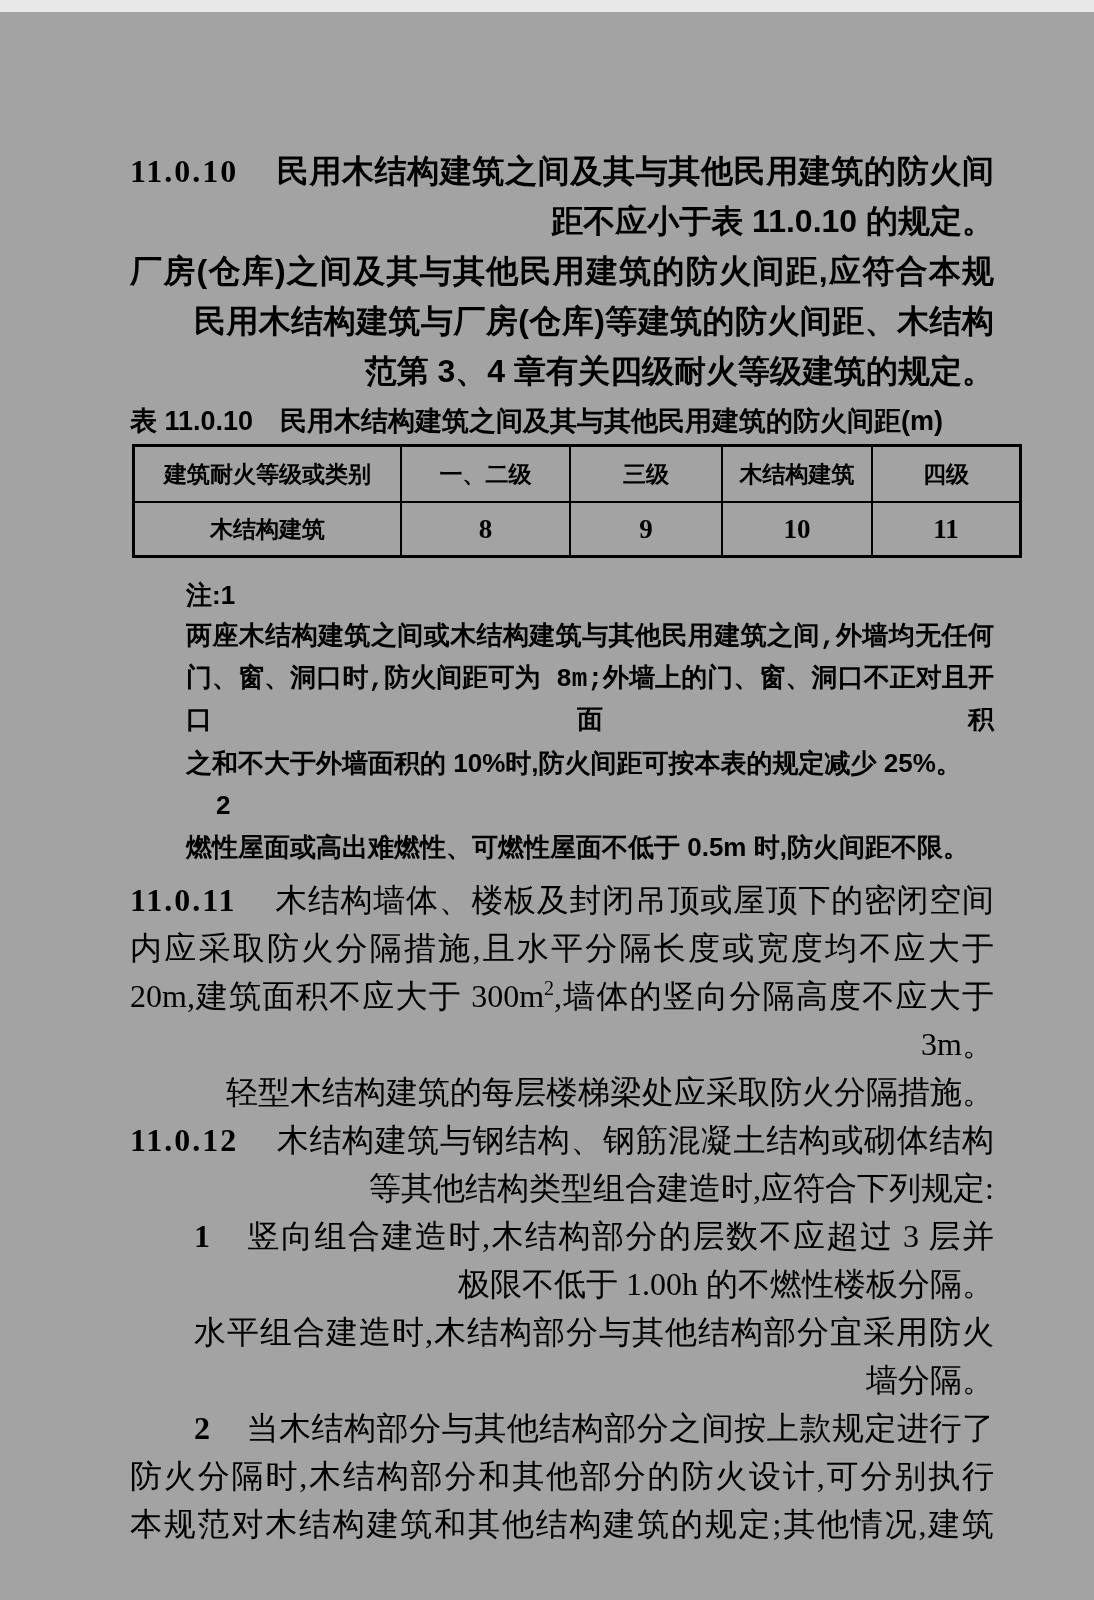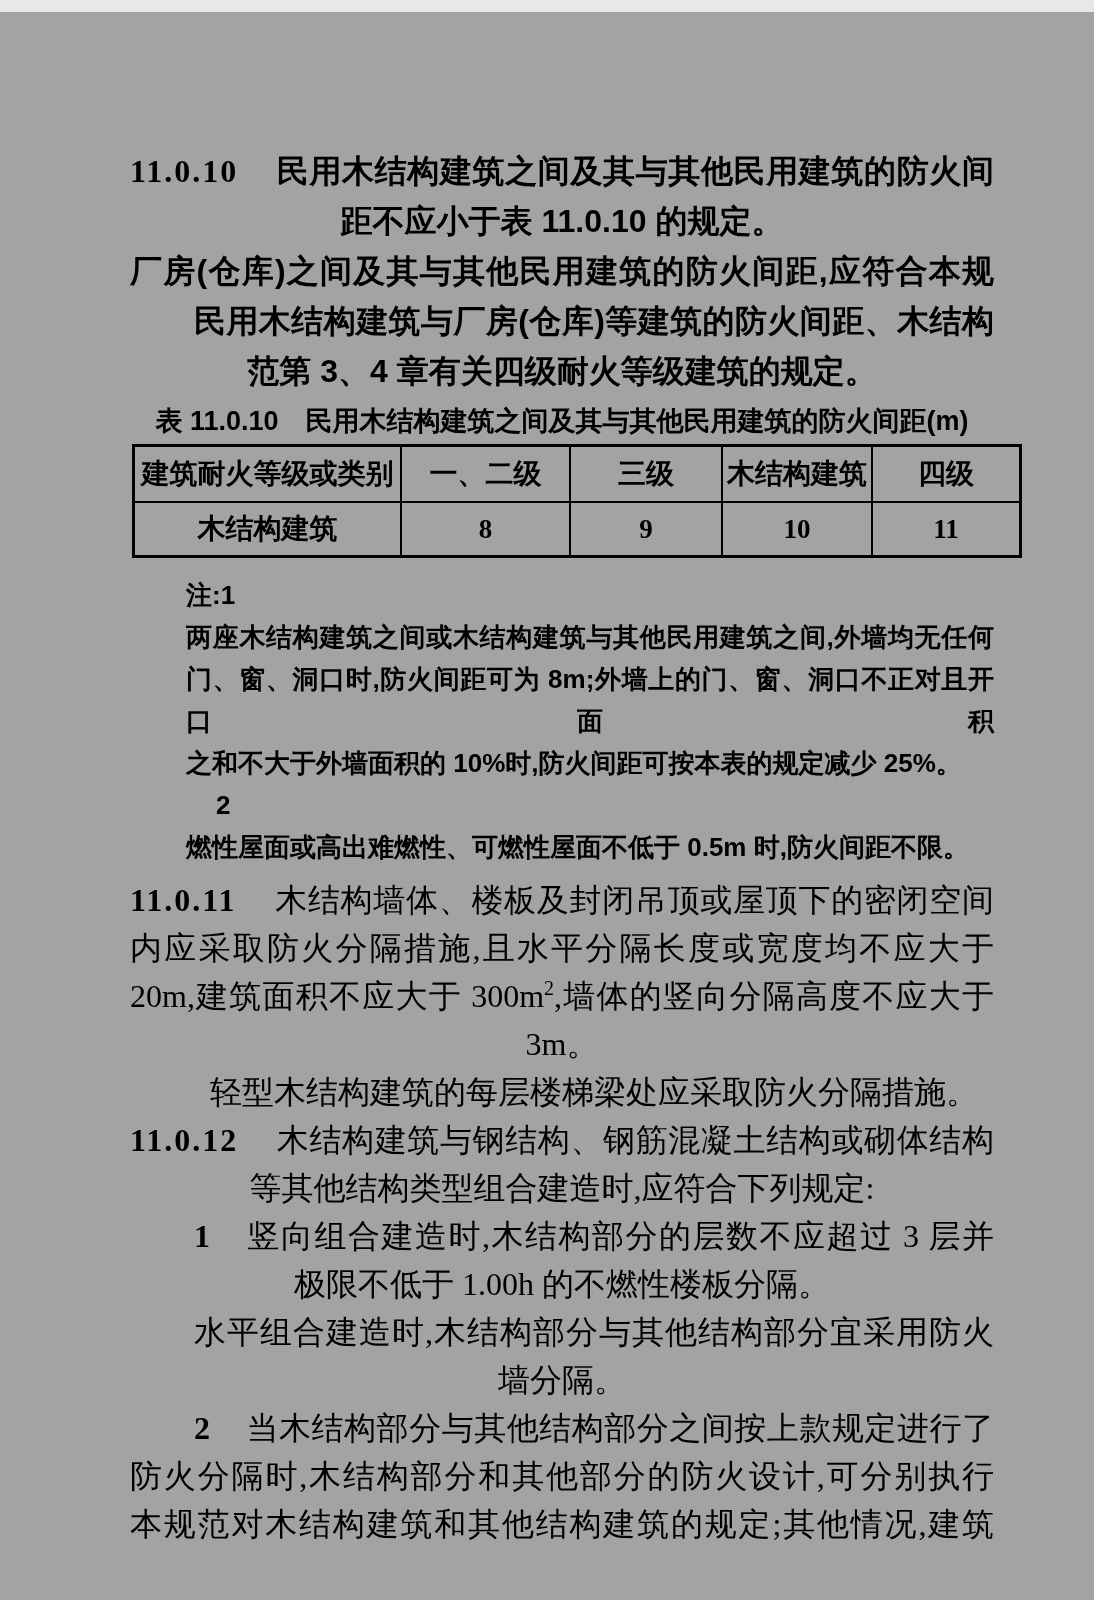--- a/index.html
+++ b/index.html
@@ -15,21 +15,21 @@
     overflow: hidden;
     font-family: "Liberation Serif", "DejaVu Serif", serif;
   }
   .content { width: 864px; }
 
   
   .tline {
     font-size: 32px;
     line-height: 50px;
     white-space: nowrap;
-    text-align: center;
+    text-align: right;
   }
   .lower .tline { line-height: 48px; }
   .tline.full {
     white-space: normal;
     text-align: justify;
     text-align-last: justify;
     text-justify: inter-character;
   }
   .bold {
     font-family: "Liberation Sans", "DejaVu Sans", sans-serif;
@@ -45,21 +45,20 @@
   .gap2 { display: inline-block; width: 36px; }
   .ind2 { display: inline-block; width: 64px; }
   .inum { font-weight: 700; font-family: "Liberation Serif", "DejaVu Serif", serif; }
   sup.msup { font-size: 20px; line-height: 0; }
 
   
   .caption {
     font-size: 27px;
     line-height: 34px;
     margin-top: 8px;
-    text-align: center;
     white-space: nowrap;
   }
 
   
   table.fire-table {
     border-collapse: collapse;
     table-layout: fixed;
     width: 882px;
     margin: 6px 0 0 2px;
   }
@@ -68,21 +67,21 @@
     text-align: center;
     vertical-align: middle;
     padding: 0;
   }
   table.fire-table { border: 3px solid #000; }
   table.fire-table tr.hdr td { height: 54px; }
   table.fire-table tr.dat td { height: 52px; }
   td.hcell {
     font-family: "Liberation Sans", "DejaVu Sans", sans-serif;
     font-weight: 700;
-    font-size: 28px;
+    font-size: 23px;
   }
   td.ncell {
     font-family: "Liberation Serif", "DejaVu Serif", serif;
     font-weight: 700;
     font-size: 27px;
   }
   .c1 { width: 265px; } .c2 { width: 167px; } .c3 { width: 150px; }
   .c4 { width: 148px; } .c5 { width: 146px; }
 
   
@@ -96,20 +95,21 @@
   .note { display: flex; flex-direction: column; }
   .note-label { width: 69px; flex: none; white-space: nowrap; }
   .note-label.lbl2 { padding-left: 30px; box-sizing: border-box; }
   .note-body { flex: 1; min-width: 0; }
   .nline { white-space: nowrap; }
   .nline.full {
     white-space: normal;
     text-align: justify;
     text-align-last: justify;
     text-justify: inter-character;
+    font-family: Liberation Mono, monospace;
   }
 
   .lower { margin-top: 8px; }
 </style>
 </head>
 <body>
 
 <div class="page">
   <div class="content">
 

